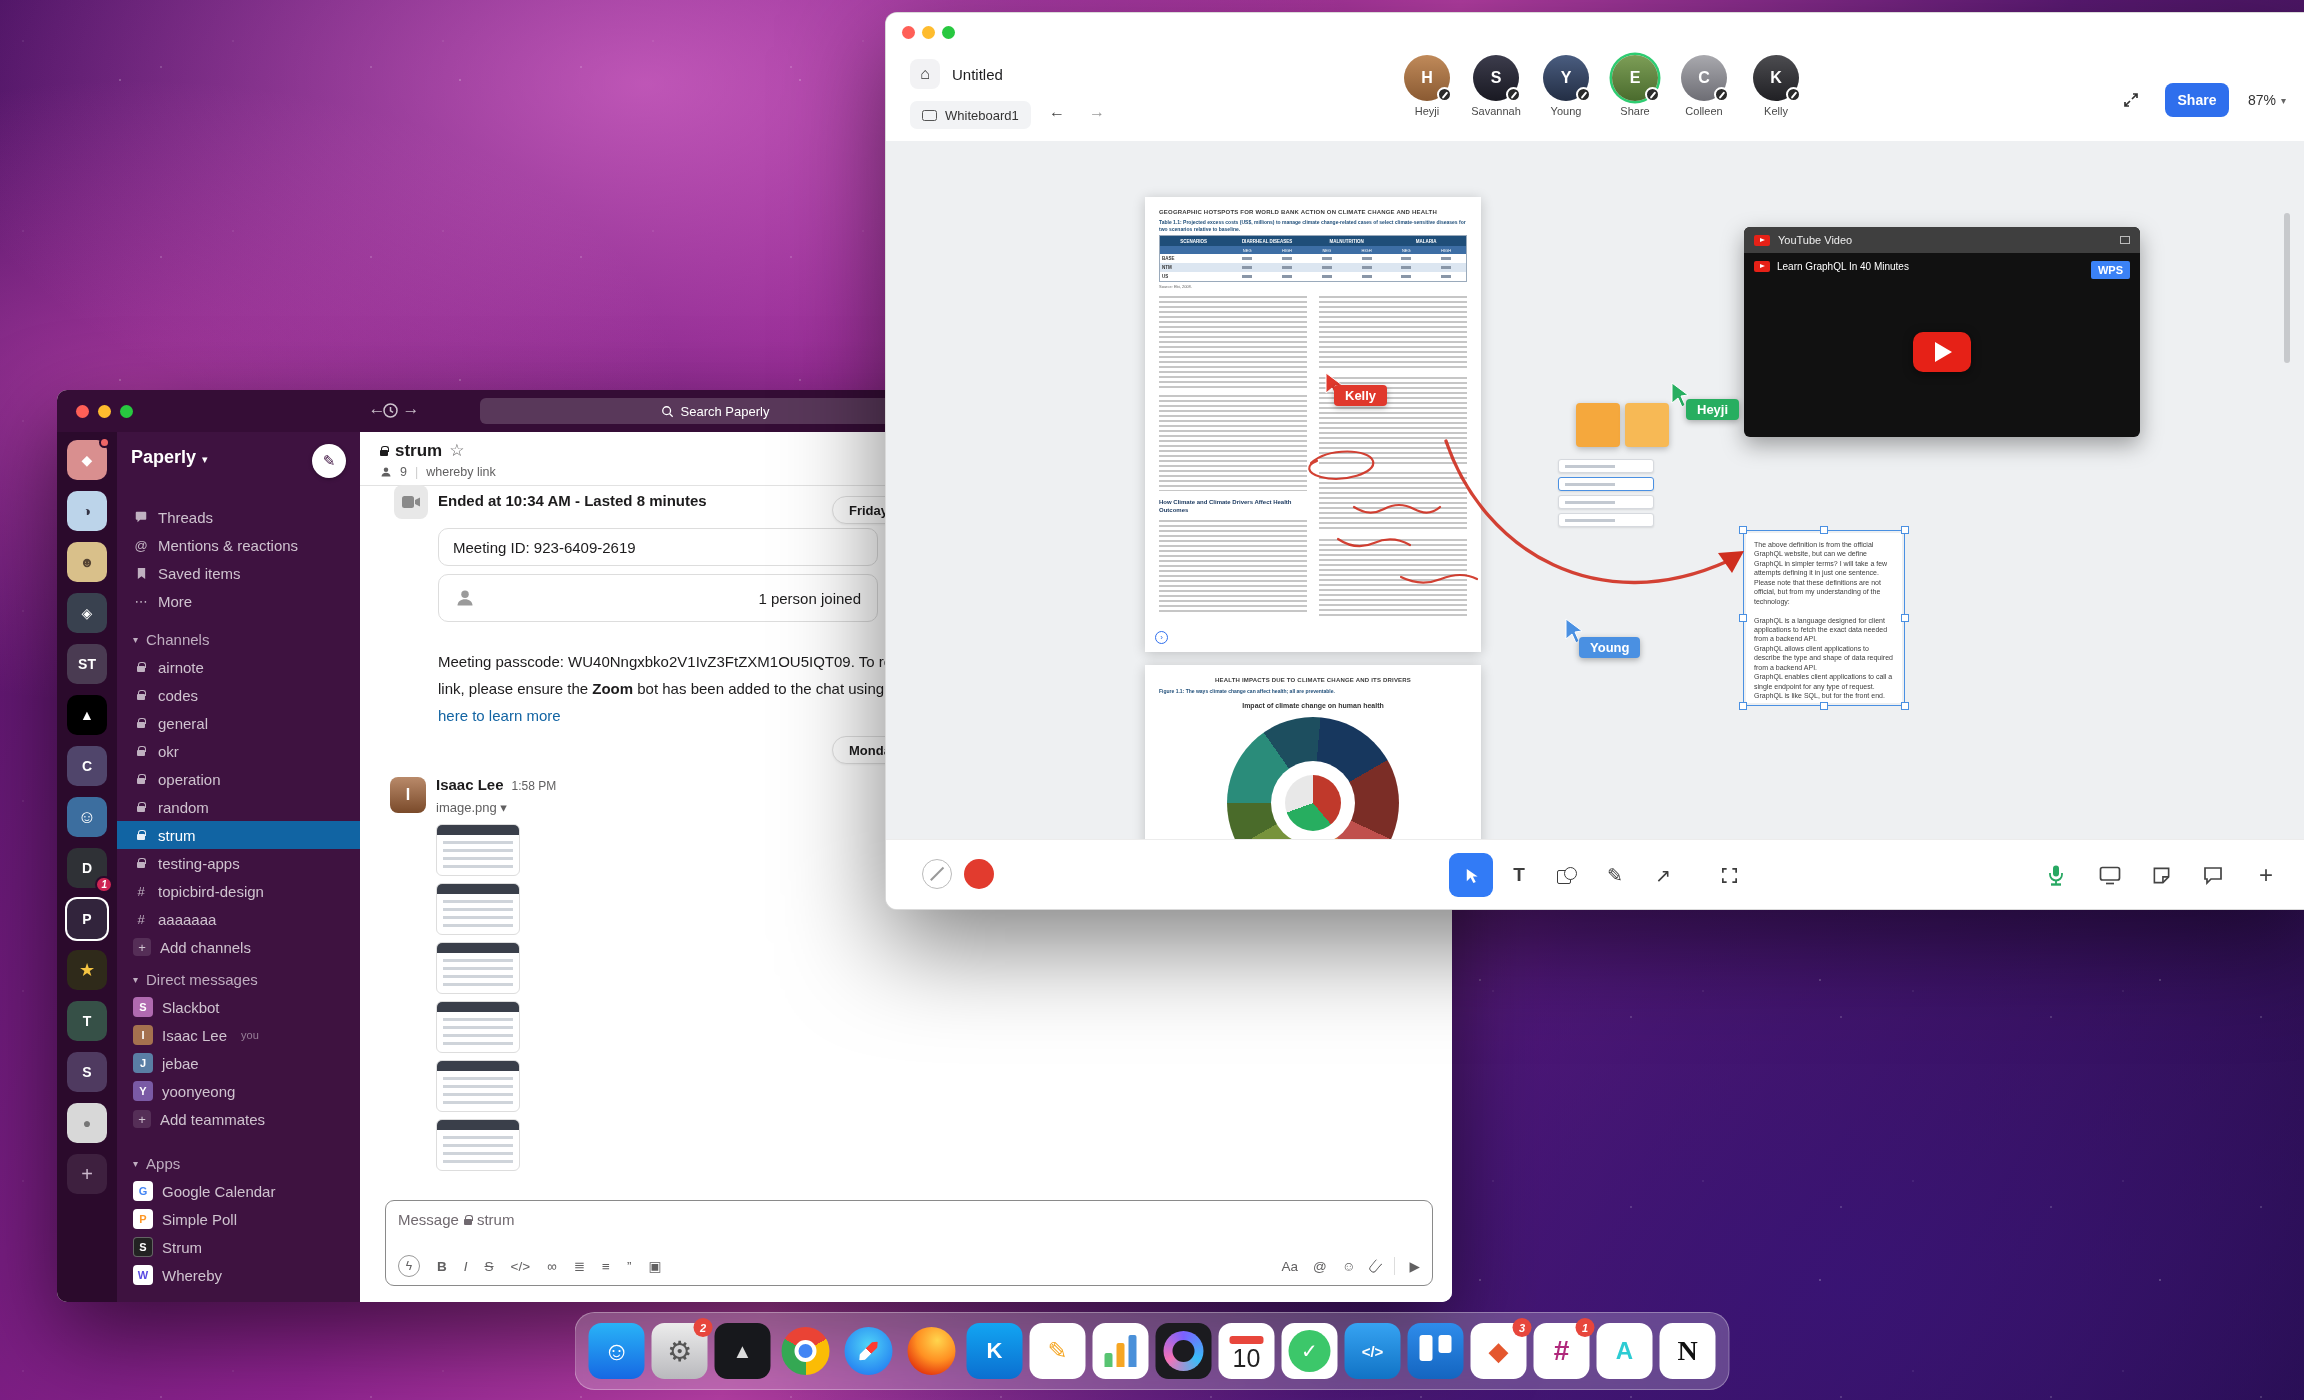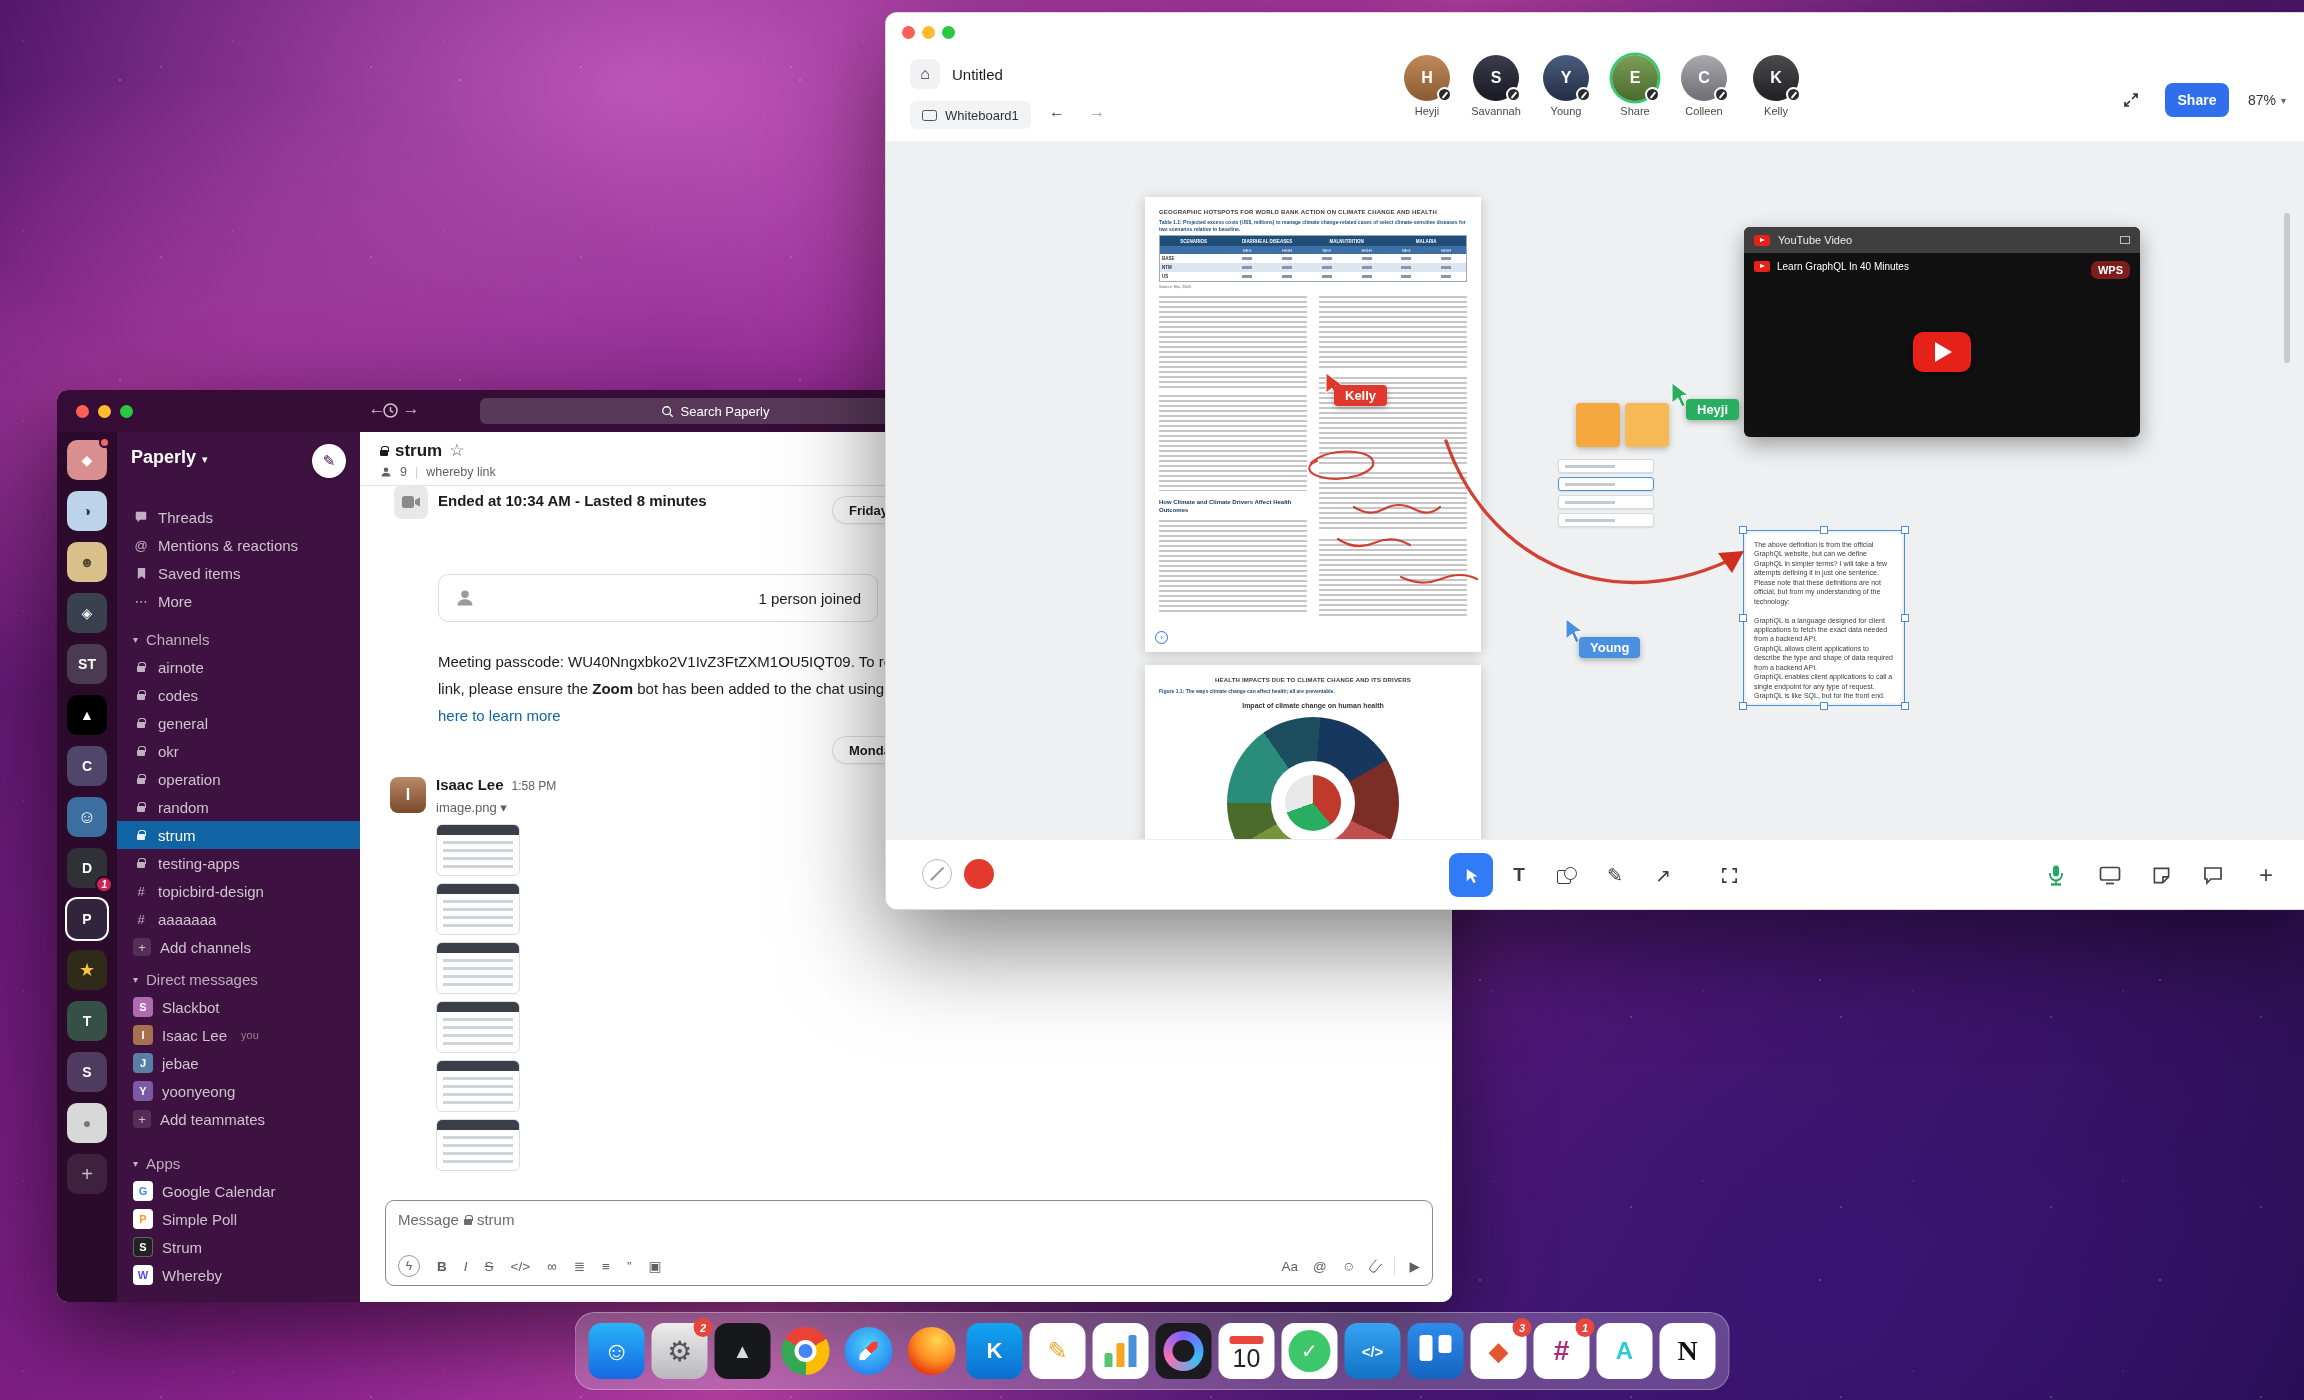--- a/index.html
+++ b/index.html
@@ -153,21 +153,21 @@
 #lab-kelly{left:448px;top:244px;background:#e0382c}
 #lab-heyji{left:800px;top:258px;background:#27ae60}
 #lab-young{left:693px;top:496px;background:#4a90e2}
 .ytp{position:absolute;left:858px;top:86px;width:396px;height:210px;border-radius:6px;overflow:hidden;box-shadow:0 8px 22px rgba(0,0,0,.35);background:#111}
 .yt-head{height:26px;background:#3f3f3f;color:#eee;font-size:11px;display:flex;align-items:center;gap:8px;padding:0 10px}
 .yticon{width:16px;height:11px;background:#e62117;border-radius:2px;position:relative;flex:0 0 16px}
 .yticon::after{content:"";position:absolute;left:6px;top:3px;border-left:5px solid #fff;border-top:2.8px solid transparent;border-bottom:2.8px solid transparent}
 .yt-exp{margin-left:auto;width:10px;height:8px;border:1.3px solid #bbb}
 .yt-body{position:absolute;inset:26px 0 0 0}
 .yt-cap{position:absolute;left:10px;top:8px;color:#fff;font-size:10px;display:flex;gap:7px;align-items:center}
-.wps{position:absolute;right:10px;top:8px;background:#7f1d1d;color:#fff;font-weight:800;font-size:11px;padding:3px 7px;border-radius:7px}
+.wps{position:absolute;right:10px;top:8px;background:#3b82f6;color:#fff;font-weight:800;font-size:11px;padding:3px 7px;border-radius:2px}
 .ybig{position:absolute;left:18px;top:56px;font-weight:800;line-height:1.02;letter-spacing:.5px}
 .ybig .g{font-size:44px;color:#ffd400}
 .ybig .g b{color:#fff}
 .ybig .m{font-size:29px;color:#fff;display:block;margin-top:5px;font-weight:800}
 .playbtn{position:absolute;left:50%;top:54%;transform:translate(-50%,-50%);width:58px;height:40px;background:#e62117;border-radius:10px;display:flex;align-items:center;justify-content:center;box-shadow:0 2px 10px rgba(0,0,0,.5)}
 .playbtn::after{content:"";border-left:17px solid #fff;border-top:10px solid transparent;border-bottom:10px solid transparent;margin-left:3px}
 .tbox{position:absolute;left:860px;top:392px;width:156px;height:170px;background:#fff;padding:7px 8px;font-size:7px;line-height:1.35;color:#3c3c3c;white-space:pre-wrap;overflow:hidden}
 .tsel{position:absolute;left:857px;top:389px;width:162px;height:176px;border:1.5px solid #4a90e2;pointer-events:none}
 .hd{position:absolute;width:8px;height:8px;background:#fff;border:1.5px solid #4a90e2}
 .hd.tl2{left:-5px;top:-5px}.hd.tm{left:50%;margin-left:-4px;top:-5px}.hd.tr{right:-5px;top:-5px}
@@ -480,20 +480,23 @@
 
         <div class="call-ic">
           <svg width="18" height="14" viewBox="0 0 18 14">
               <rect x="0" y="1" width="12" height="12" rx="2.5" fill="#8a8a8a"></rect>
               <path d="M13 5l5-2.5v9L13 9z" fill="#8a8a8a"></path>
             </svg>
         </div>
         <div class="call-t">Ended at 10:34 AM - Lasted 8 minutes</div>
         <div class="pill pill1">
             <span>Friday,</span>
+          </div>
+        <div class="mid-box">
+            <span>Meeting ID: 923-6409-2619</span>
           </div>
         <div class="join-box">
           <span class="ic-svg">
               <svg width="20" height="20" viewBox="0 0 16 16">
                 <circle cx="8" cy="5" r="3" fill="#9a9a9a"></circle>
                 <path d="M2 14c0-3 2.7-5 6-5s6 2 6 5z" fill="#9a9a9a"></path>
               </svg>
             </span>
           <span>1 person joined</span>
         </div>

